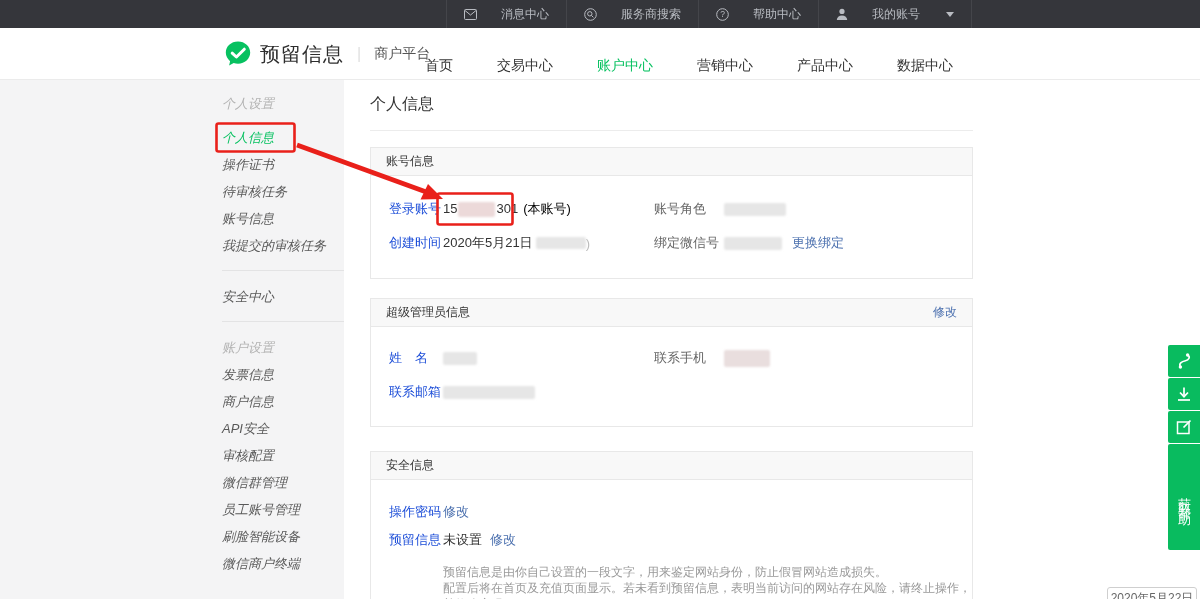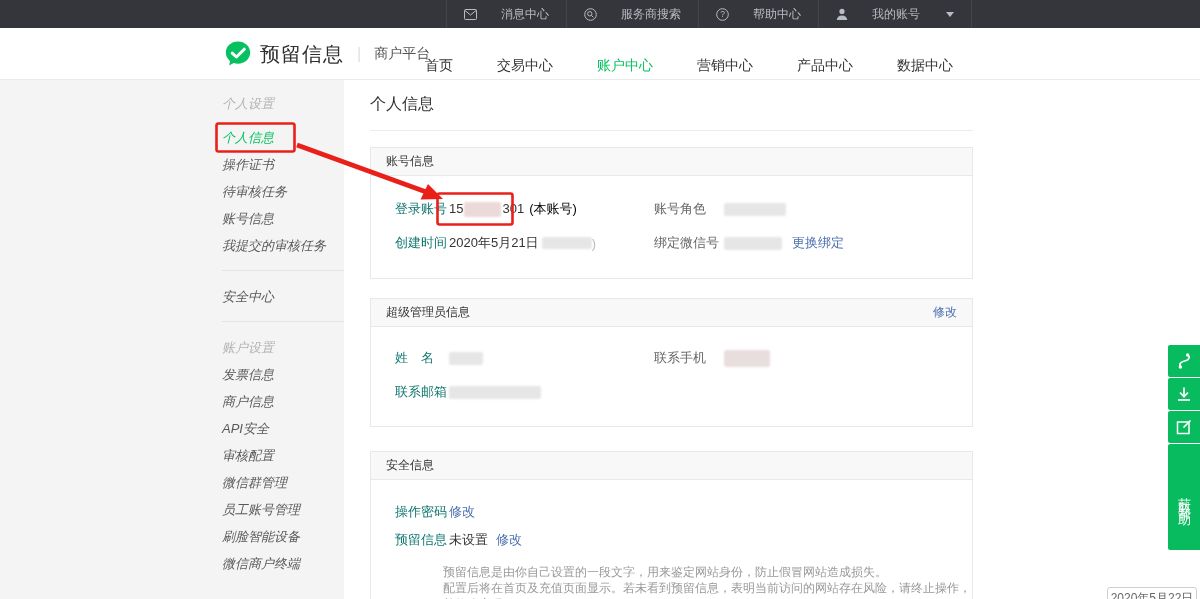--- a/index.html
+++ b/index.html
@@ -48,21 +48,21 @@
   .box.admin { margin-top:19px; }
   .box.security { margin-top:24px; height:220px; }
   .box-header { height:28px; background:#f8f8f8; border-bottom:1px solid #e8e8e8; padding:0 15px; font-size:12px; color:#333; display:flex; align-items:center; justify-content:space-between; }
   .box-body { padding:16px 0 18px 0; }
   .box.admin .box-body { padding:14px 0 17px 0; }
   .box.security .box-body { padding:18px 0 0 0; }
   .row { display:flex; align-items:center; height:34px; font-size:13px; }
   .row.slim { height:28px; }
   .cell { display:flex; align-items:center; flex:none; width:283px; }
   .cell.wide { width:auto; }
-  .lbl { flex:none; width:54px; margin-left:24px; color:#0f766e; }
+  .lbl { flex:none; width:54px; margin-left:18px; color:#1d4ed8; }
   .lbl-r { flex:none; width:70px; color:#666; }
   .val { color:#333; }
   .link { color:#4a6fae; cursor:pointer; }
   .green-note { color:#000000; margin-left:5px; }
   .tail { color:#bbb; }
   .blur { display:inline-block; background:#e6e6e6; border-radius:2px; filter:blur(1.3px); vertical-align:middle; }
   .blur.pink { background:#ecd9d9; }
   .b-login { width:37px; height:15px; margin:0 1px; }
   .b-role { width:62px; height:13px; }
   .b-created { width:50px; height:12px; margin-left:3px; }

